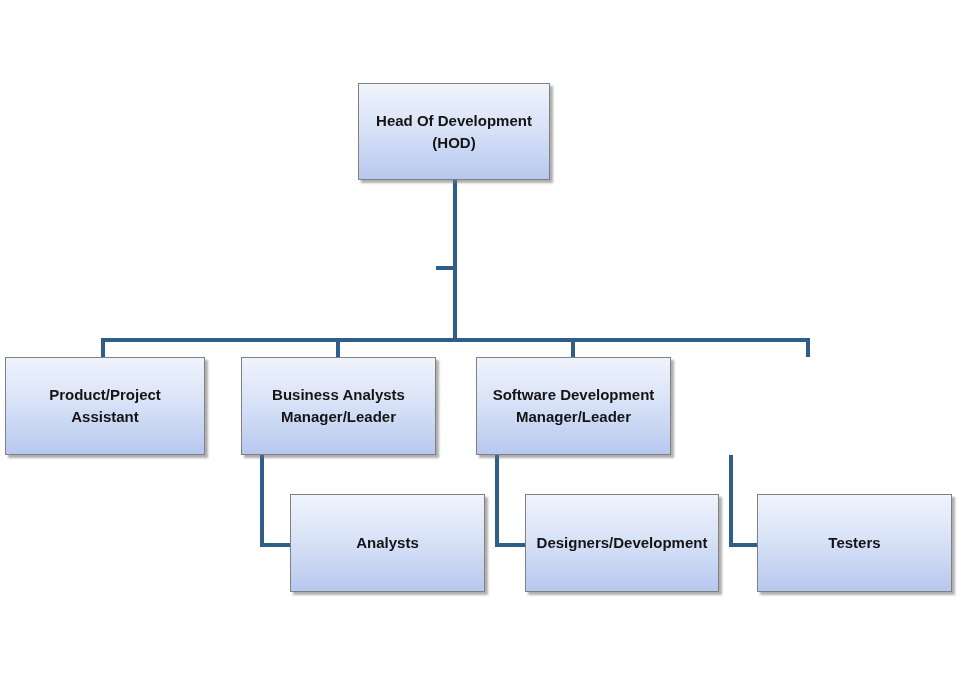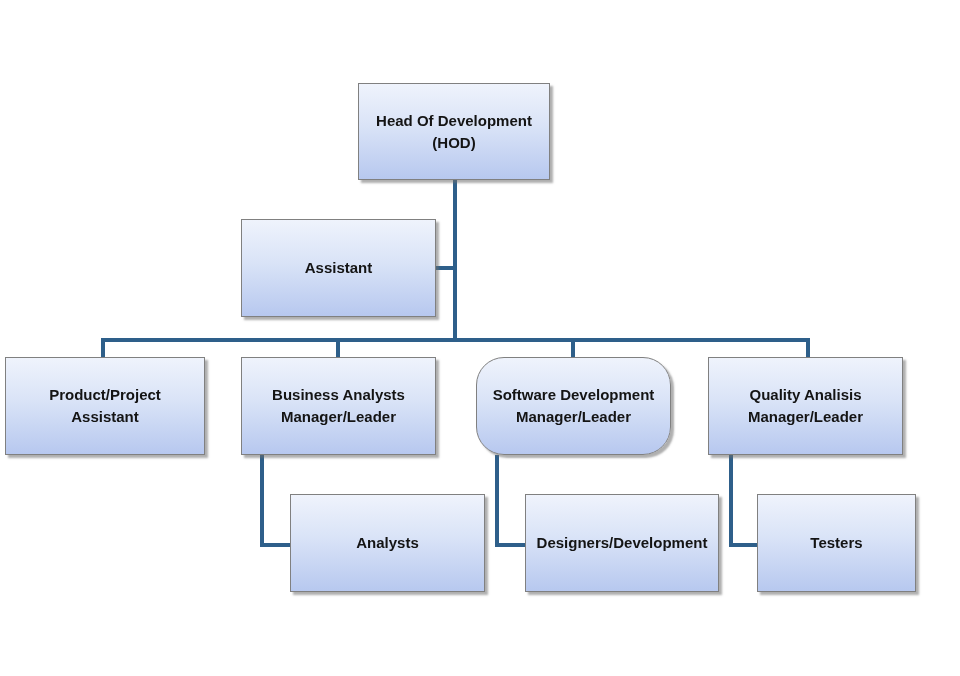--- a/index.html
+++ b/index.html
@@ -34,25 +34,25 @@
     line-height: 1.45;
     color: var(--text);
   }
   .connector { position: absolute; background: var(--connector); }
 
   
   #node-hod       { left:358px; top:83px;  width:192px; height:97px; }
   #node-assistant { left:241px; top:219px; width:195px; height:98px; }
   #node-product   { left:5px;   top:357px; width:200px; height:98px; }
   #node-business  { left:241px; top:357px; width:195px; height:98px; }
-  #node-software  { left:476px; top:357px; width:195px; height:98px;border-radius:28px; }
+  #node-software  { left:476px; top:357px; width:195px; height:98px; }
   #node-quality   { left:708px; top:357px; width:195px; height:98px; }
   #node-analysts  { left:290px; top:494px; width:195px; height:98px;text-align:right; }
   #node-designers { left:525px; top:494px; width:194px; height:98px; }
-  #node-testers   { left:757px; top:494px; width:159px; height:98px; }
+  #node-testers   { left:757px; top:494px; width:195px; height:98px; }
 
   
   #conn-trunk        { left:453px; top:180px; width:4px;   height:162px; }
   #conn-assistant    { left:436px; top:266px; width:17px;  height:4px; }
   #conn-main-h       { left:101px; top:338px; width:709px; height:4px; }
   #conn-drop-product  { left:101px; top:342px; width:4px; height:15px; }
   #conn-drop-business { left:336px; top:342px; width:4px; height:15px; }
   #conn-drop-software { left:571px; top:342px; width:4px; height:15px; }
   #conn-drop-quality  { left:806px; top:342px; width:4px; height:15px; }
   #conn-business-v { left:260px; top:455px; width:4px;  height:92px; }
@@ -75,22 +75,20 @@
   <div class="connector" id="conn-drop-software"></div>
   <div class="connector" id="conn-drop-quality"></div>
   <div class="connector" id="conn-business-v"></div>
   <div class="connector" id="conn-business-h"></div>
   <div class="connector" id="conn-software-v"></div>
   <div class="connector" id="conn-software-h"></div>
   <div class="connector" id="conn-quality-v"></div>
   <div class="connector" id="conn-quality-h"></div>
 
   <div class="node" id="node-hod">Head Of Development (HOD)</div>
-  <div class="node" id="node-assistant">Assistant</div>
   <div class="node" id="node-product">Product/Project Assistant</div>
   <div class="node" id="node-business">Business Analysts Manager/Leader</div>
   <div class="node" id="node-software">Software Development Manager/Leader</div>
-  <div class="node" id="node-quality">Quality Analisis Manager/Leader</div>
   <div class="node" id="node-analysts">Analysts</div>
   <div class="node" id="node-designers">Designers/Development</div>
   <div class="node" id="node-testers">Testers</div>
 
 </div>
 
 </body></html>

